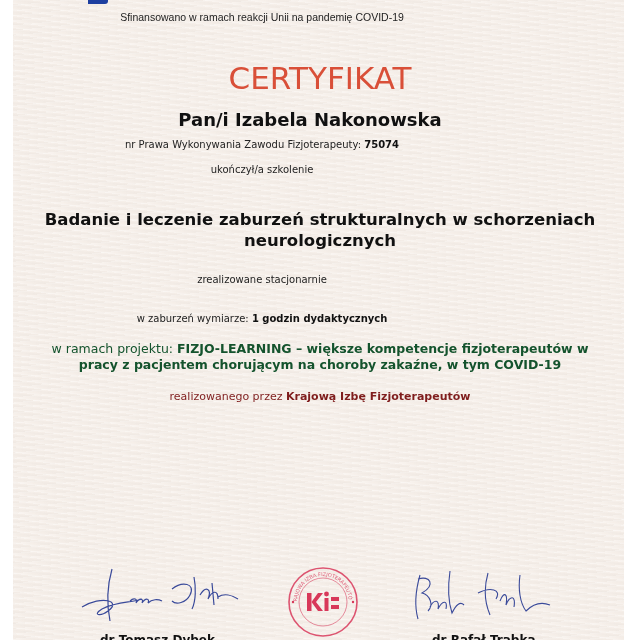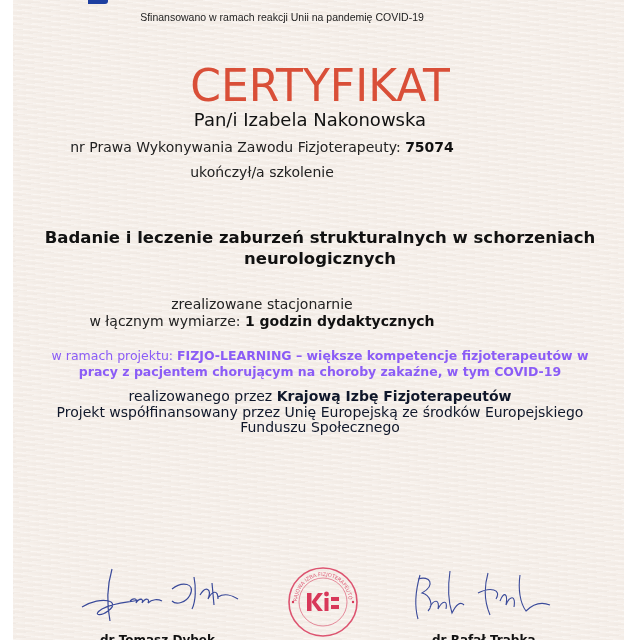--- a/index.html
+++ b/index.html
@@ -14,47 +14,47 @@
     background-image:
       repeating-linear-gradient(8deg, rgba(255,255,255,0.35) 0px, rgba(255,255,255,0) 2px, rgba(0,0,0,0.015) 4px, rgba(255,255,255,0) 6px),
       repeating-linear-gradient(-6deg, rgba(0,0,0,0.012) 0px, rgba(255,255,255,0) 3px, rgba(255,255,255,0.25) 5px);
   }
   .logo-corner {
     position: absolute; left: 88px; top: 0; width: 20px; height: 4px;
     background: #1d3fa0; border-radius: 0 0 3px 0;
   }
   .funded {
     position: absolute; top: 11px; left: 0; width: 524px; text-align: center;
-    font-family: "Liberation Sans", sans-serif; font-size: 10.5px; color: #222; margin-left: 20px;
+    font-family: "Liberation Sans", sans-serif; font-size: 10.5px; color: #222;
   }
   .title {
     position: absolute; top: 60px; left: 0; width: 640px; text-align: center;
-    font-family: "DejaVu Sans", sans-serif; font-size: 44px; color: #d94f38;
+    font-family: "DejaVu Sans", sans-serif; font-size: 31px; color: #d94f38;
     letter-spacing: 0px;
   }
   .name {
     position: absolute; top: 109px; left: 0; width: 620px; text-align: center;
-    font-size: 18px; font-weight: normal; color: #111;
+    font-size: 18px; font-weight: bold; color: #111;
   }
   .line {
     position: absolute; left: 0; width: 524px; text-align: center;
-    font-size: 14px; color: #222;
+    font-size: 10px; color: #222;
   }
   .line b { color: #111; }
   .course {
     position: absolute; top: 209px; left: 20px; width: 600px; text-align: center;
-    font-size: 16.5px; font-weight: bold; color: #111; line-height: 21px; margin-top: 18px;
+    font-size: 16.5px; font-weight: bold; color: #111; line-height: 21px;
   }
   .project {
-    position: absolute; top: 348px; left: 30px; width: 580px; text-align: center;
-    font-size: 12.5px; color: #8b5cf6; line-height: 16px;
+    position: absolute; top: 341px; left: 30px; width: 580px; text-align: center;
+    font-size: 12.5px; color: #14532d; line-height: 16px;
   }
   .org {
     position: absolute; top: 389px; left: 40px; width: 560px; text-align: center;
-    font-size: 14px; color: #0f172a; line-height: 15.5px;
+    font-size: 11px; color: #7f1d1d; line-height: 15.5px;
   }
   .sig {
     position: absolute; top: 565px; width: 180px; height: 60px;
   }
   .sig-left { left: 72px; }
   .sig-right { left: 400px; }
   .signer {
     position: absolute; top: 633px; font-size: 12px; font-weight: bold; color: #111;
   }
   .signer-left { left: 100px; }
@@ -75,38 +75,37 @@
 
 <div class="line" style="top:139px;">
   <span>nr Prawa Wykonywania Zawodu Fizjoterapeuty:</span>
   <b>75074</b>
 </div>
 
 <div class="line" style="top:164px;text-align:center;">ukończył/a szkolenie</div>
 
 <div class="course">Badanie i leczenie zaburzeń strukturalnych w schorzeniach neurologicznych</div>
 
-<div class="line" style="top:296px;text-align:center;">zrealizowane stacjonarnie</div>
+<div class="line" style="top:274px;text-align:center;">zrealizowane stacjonarnie</div>
 
 <div class="line" style="top:313px;">
-  <span>w łącznym wymiarze:</span>
+  <span>w zaburzeń wymiarze:</span>
   <b>1 godzin dydaktycznych</b>
 </div>
 
 <div class="project">
   <span>w ramach projektu:</span>
   <b>FIZJO-LEARNING – większe kompetencje fizjoterapeutów w pracy z pacjentem chorującym na choroby zakaźne, w tym COVID-19</b>
 </div>
 
 <div class="org">
   <div>
     <span>realizowanego przez</span>
     <b>Krajową Izbę Fizjoterapeutów</b>
   </div>
-  <div>Projekt współfinansowany przez Unię Europejską ze środków Europejskiego Funduszu Społecznego</div>
 </div>
 
 <svg class="sig sig-left" viewBox="0 0 180 60">
   <path d="M40 4 C36 18, 34 36, 38 56 M10 42 C30 30, 50 36, 36 46 C28 52, 20 50, 30 44 C46 36, 60 38, 70 34 M58 36 C62 32, 66 34, 64 38 C68 32, 72 34, 70 38 C74 32, 78 34, 76 38 C80 34, 86 34, 90 36" fill="none" stroke="#3a4a9a" stroke-width="1.2"></path>
   <path d="M100 24 C110 16, 124 18, 118 30 C114 38, 104 40, 100 36 M122 12 C124 22, 124 36, 120 44 M128 30 C134 20, 140 24, 136 34 C140 26, 146 24, 146 34 M140 18 L142 40 M146 32 C152 28, 160 30, 166 34" fill="none" stroke="#3a4a9a" stroke-width="1.2"></path>
 </svg>
 
 <svg class="stamp" viewBox="0 0 76 76">
   <defs>
     <path id="arcTop" d="M12 38 A26 26 0 0 1 64 38"></path>

